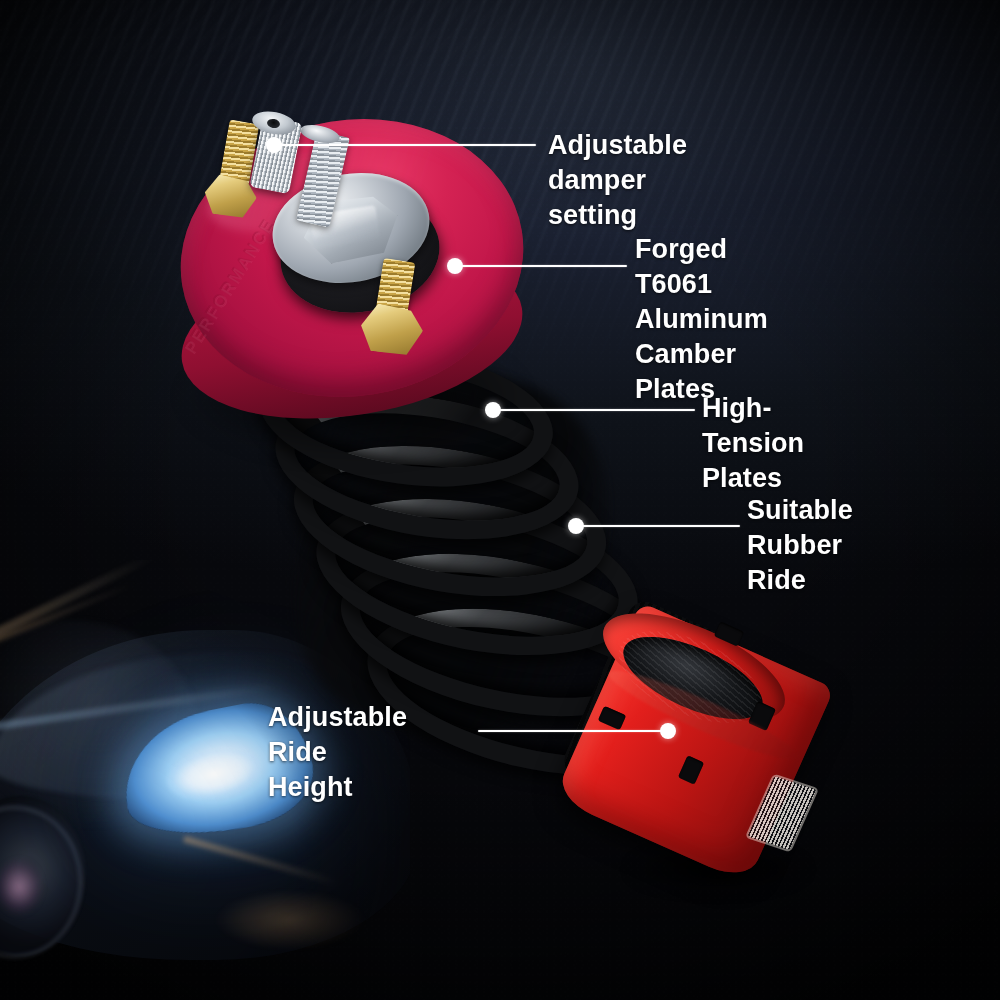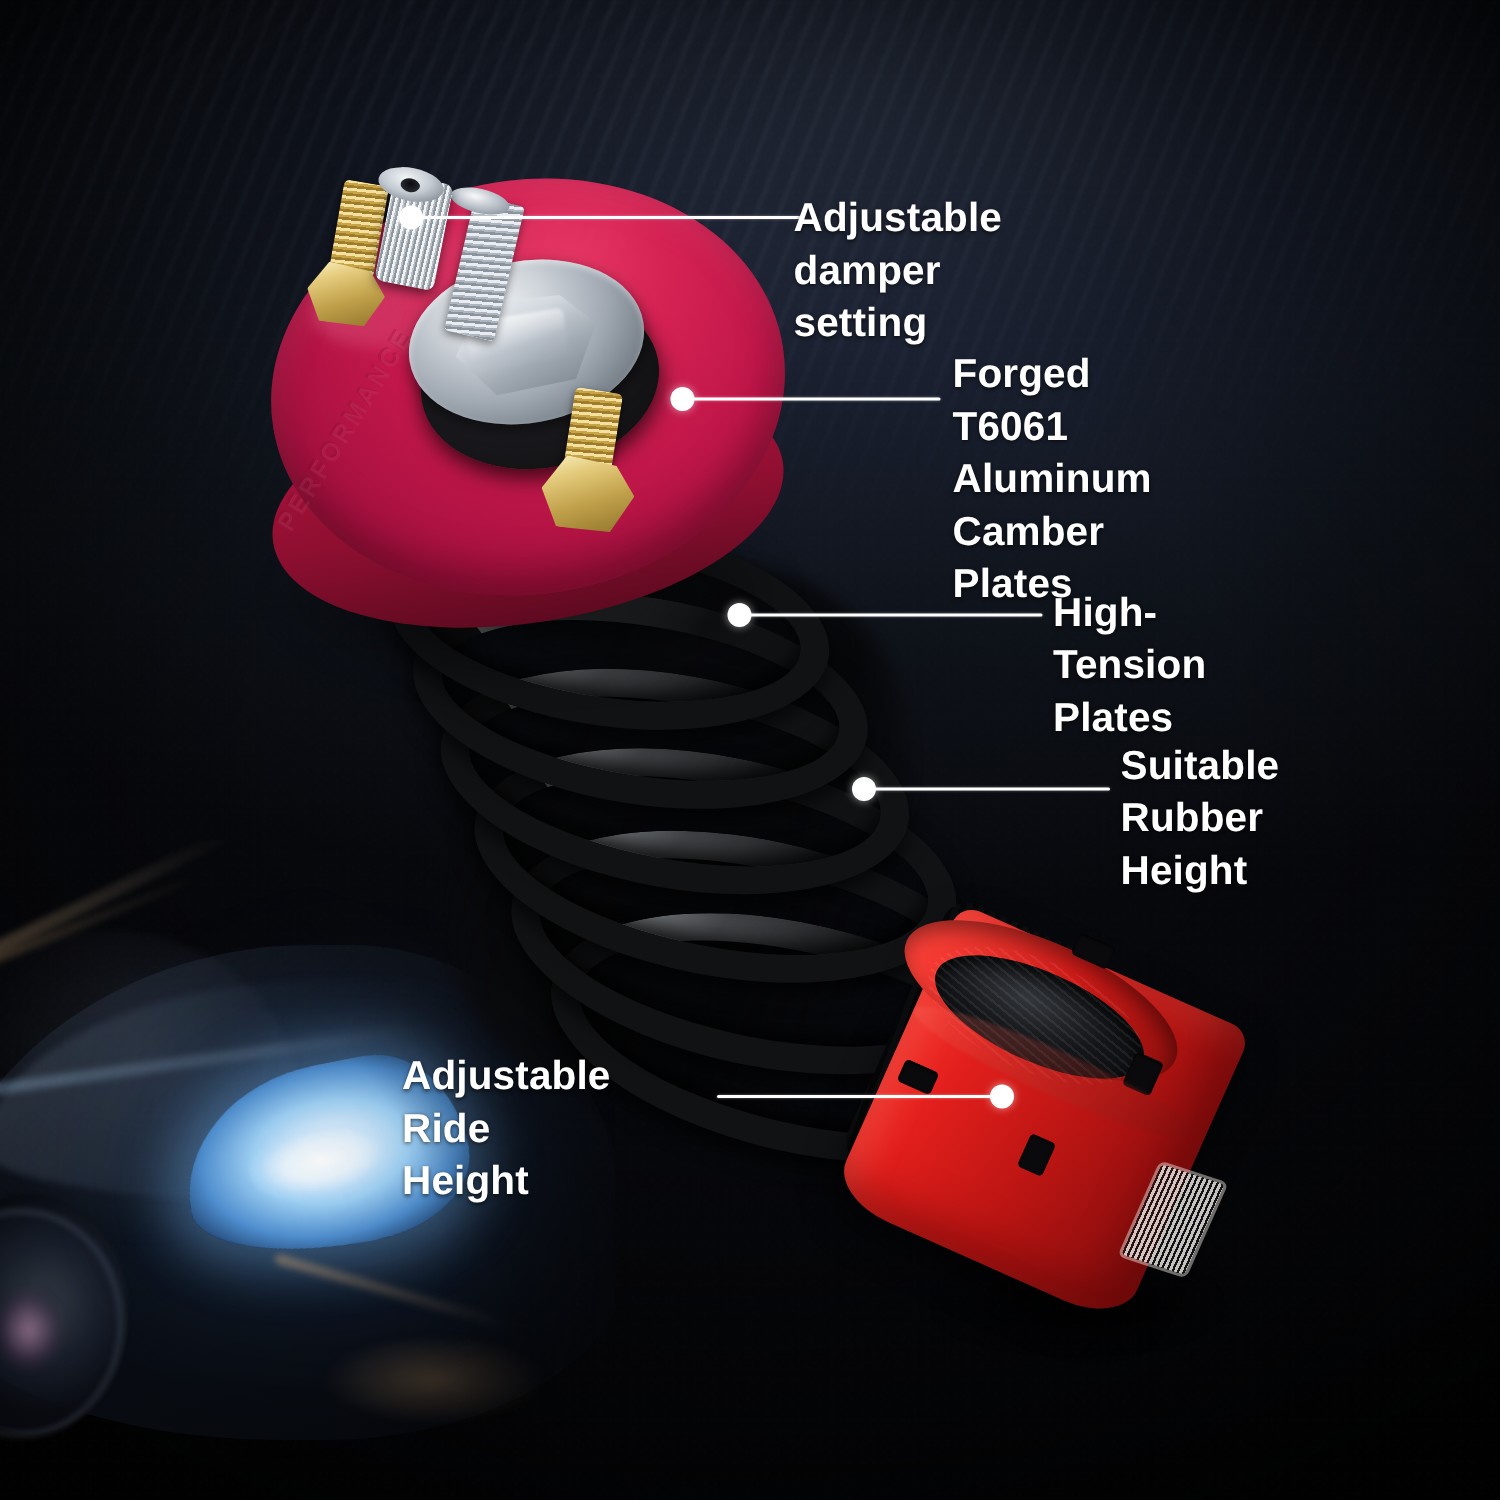--- a/index.html
+++ b/index.html
@@ -392,21 +392,21 @@
     line-height:35px;
     letter-spacing:.1px;
     white-space:pre-line;
     text-shadow:0 1px 3px rgba(0,0,0,.65);
   }
   .callout-text.right-align{text-align:left;}
 
   
   #co-damper .lead-dot{left:266px;top:137px;}
   #co-damper .lead-line{left:274px;top:144px;width:262px;}
-  #co-damper .callout-text{left:529px;top:128px;}
+  #co-damper .callout-text{left:548px;top:128px;}
 
   #co-camber .lead-dot{left:447px;top:258px;}
   #co-camber .lead-line{left:455px;top:265px;width:172px;}
   #co-camber .callout-text{left:635px;top:232px;}
 
   #co-spring .lead-dot{left:485px;top:402px;}
   #co-spring .lead-line{left:493px;top:409px;width:202px;}
   #co-spring .callout-text{left:702px;top:391px;}
 
   #co-rubber .lead-dot{left:568px;top:518px;}
@@ -514,21 +514,21 @@
   <div class="callout" id="co-spring">
     <div class="lead-line"></div>
     <div class="lead-dot"></div>
     <div class="callout-text">High-Tension Plates</div>
   </div>
 
   <div class="callout" id="co-rubber">
     <div class="lead-line"></div>
     <div class="lead-dot"></div>
     <div class="callout-text">Suitable Rubber
-Height</div>
+Ride</div>
   </div>
 
   <div class="callout" id="co-ride">
     <div class="lead-line"></div>
     <div class="lead-dot"></div>
     <div class="callout-text right-align">Adjustable Ride
 Height</div>
   </div>
 
 </div>

